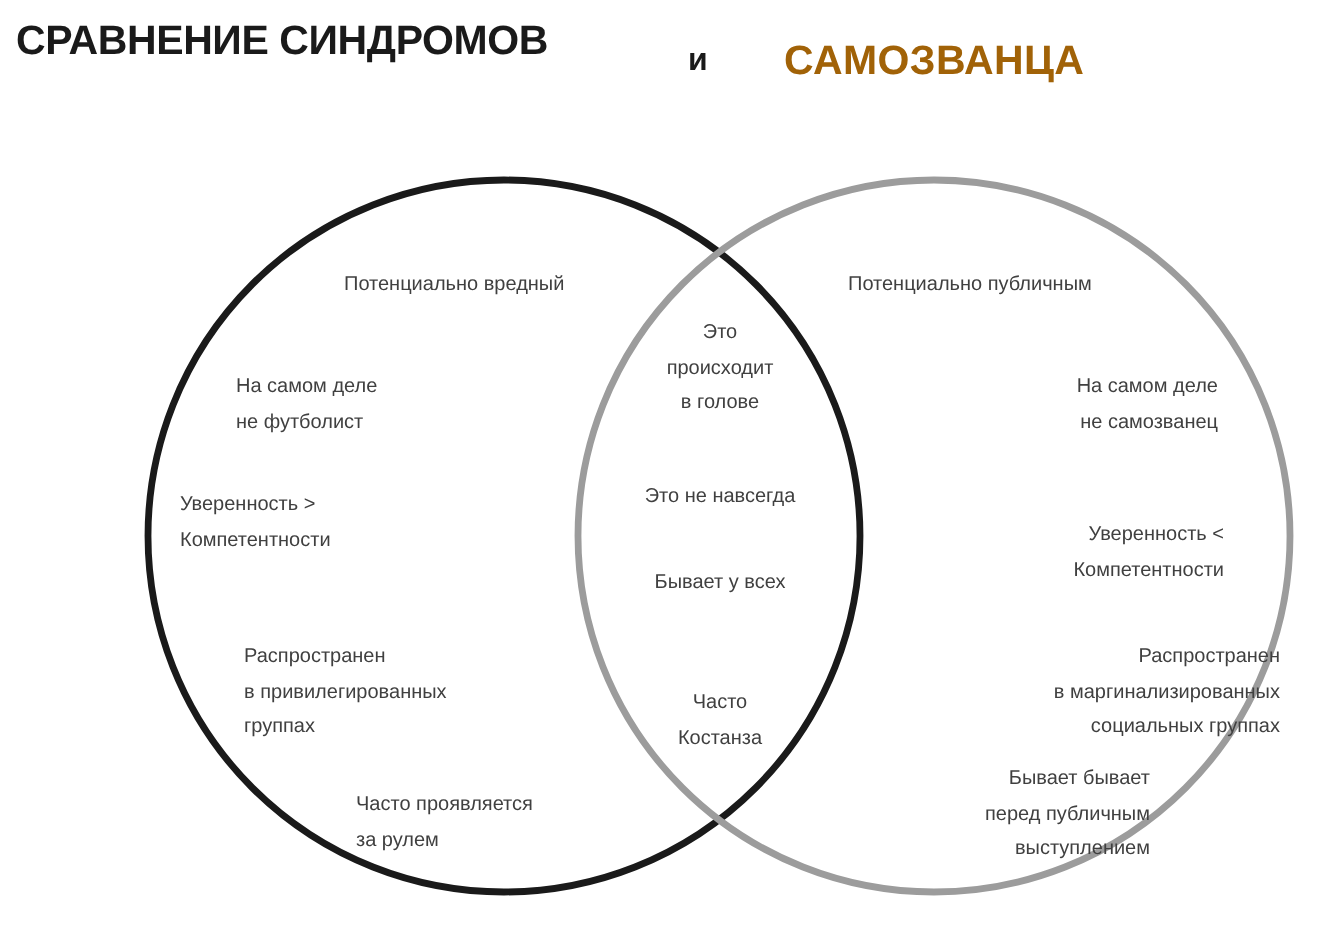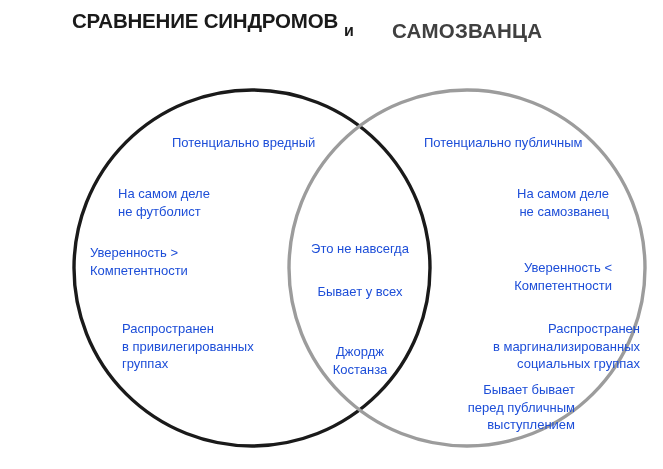--- a/index.html
+++ b/index.html
@@ -22,21 +22,20 @@
     background: #ffffff;
   }
 
   
   #title-block {
     position: absolute;
     left: 0;
     top: 0;
     width: 601px;
     height: 72px;
-    text-align: right;
   }
   #title-left {
     position: absolute;
     left: 8px;
     top: 8px;
     width: 330px;
     font-size: 20.5px;
     font-weight: bold;
     line-height: 25px;
     letter-spacing: -0.2px;
@@ -68,59 +67,64 @@
   #venn-svg {
     position: absolute;
     left: 0;
     top: 0;
     width: 663px;
     height: 469px;
   }
 
   .venn-text {
     position: absolute;
-    font-size: 13px;
+    font-size: 10px;
     line-height: 17.5px;
-    color: #1d4ed8;
+    color: #404040;
     white-space: pre-line;
   }
   .ta-left   { text-align: left; }
   .ta-right  { text-align: right; }
   .ta-center { text-align: center; }
 </style>
 </head>
 <body>
 
 <div id="canvas">
 
   <div id="title-block">
     <div id="title-left" style="color: rgb(26, 26, 26);">
       <span class="tline">СРАВНЕНИЕ СИНДРОМОВ</span>
     </div>
     <div id="title-conj" style="color: rgb(26, 26, 26);">и</div>
-    <div id="title-right" style="color: #404040;">САМОЗВАНЦА</div>
+    <div id="title-right" style="color: #a16207;">САМОЗВАНЦА</div>
   </div>
 
   <svg id="venn-svg" viewBox="0 0 663 469">
     <circle id="circle-left" cx="252" cy="268" r="178" fill="none" stroke="#1a1a1a" stroke-width="3.4"></circle>
     <circle id="circle-right" cx="467" cy="268" r="178" fill="none" stroke="#9c9c9c" stroke-width="3.4"></circle>
   </svg>
 
   <div class="venn-text ta-left" style="left:172px; top:134px; width:175px;">Потенциально вредный</div>
   <div class="venn-text ta-left" style="left:118px; top:185px; width:180px;">На самом деле
 не футболист</div>
   <div class="venn-text ta-left" style="left: 90px; top:244px; width:190px;">Уверенность &gt;
 Компетентности</div>
   <div class="venn-text ta-left" style="left:122px; top:320px; width:190px;">Распространен
 в привилегированных
 группах</div>
+  <div class="venn-text ta-left" style="left:178px; top:394px; width:170px;">Часто проявляется
+за рулем</div>
 
+  <div class="venn-text ta-center" style="left:305px; top:158px; width:110px;">Это
+происходит
+в голове</div>
   <div class="venn-text ta-center" style="left:295px; top:240px; width:130px;">Это не навсегда</div>
   <div class="venn-text ta-center" style="left:295px; top:283px; width:130px;">Бывает у всех</div>
-  <div class="venn-text ta-center" style="left:305px; top:343px; width:110px;">Джордж
+  <div class="venn-text ta-center" style="left:305px; top:343px; width:110px;">Часто
 Костанза</div>
 
   <div class="venn-text ta-left" style="left:424px; top:134px; width:190px;">Потенциально публичным</div>
   <div class="venn-text ta-right" style="left:424px; top:185px; width:185px;">На самом деле
 не самозванец</div>
   <div class="venn-text ta-right" style="left:412px; top:259px; width:200px;">Уверенность &lt;
 Компетентности</div>
   <div class="venn-text ta-right" style="left:400px; top:320px; width:240px;">Распространен
 в маргинализированных
 социальных группах</div>

